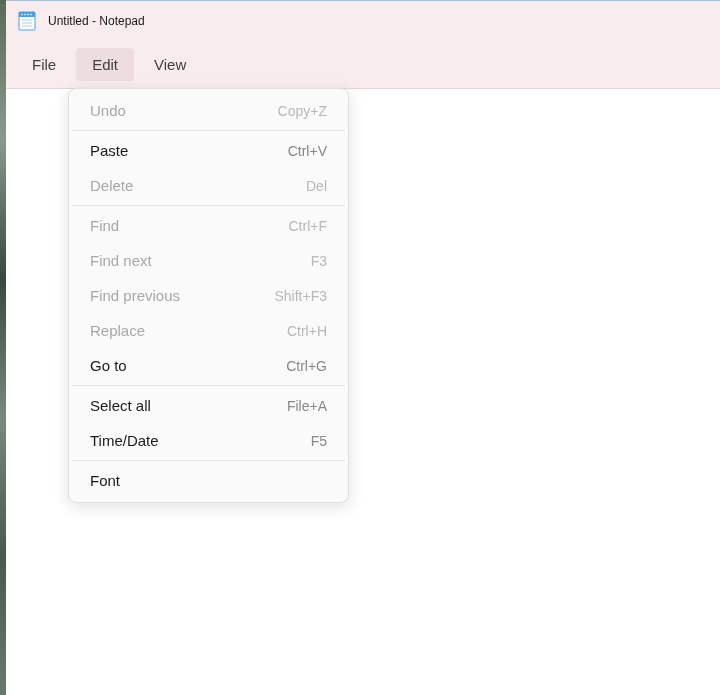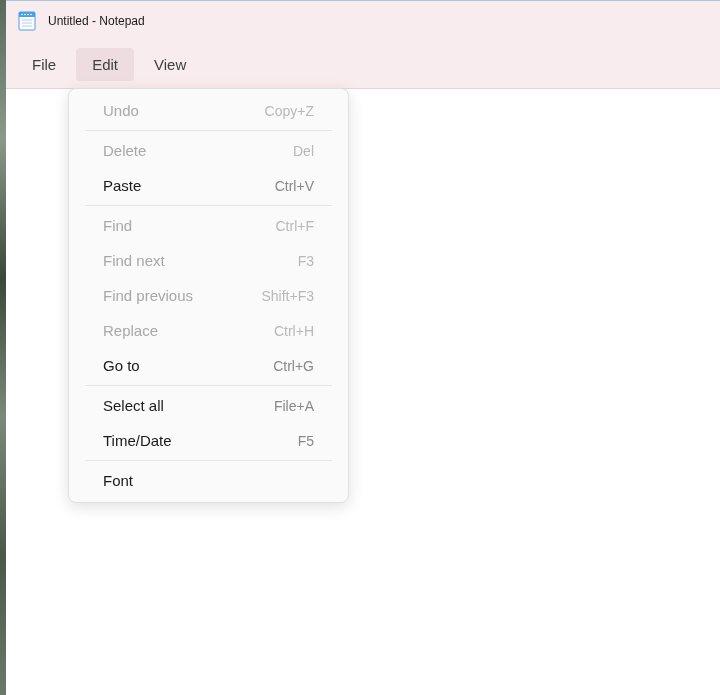--- a/index.html
+++ b/index.html
@@ -77,21 +77,21 @@
     }
     .dropdown {
       position: absolute;
       top: -1px;
       left: 62px;
       width: 281px;
       background: #fafafa;
       border: 1px solid #e0e0e0;
       border-radius: 8px;
       box-shadow: 0 4px 16px rgba(0,0,0,0.12);
-      padding: 4px 16px;
+      padding: 4px 3px;
       z-index: 10;
     }
     .dropdown-row {
       display: flex;
       align-items: center;
       justify-content: space-between;
       padding: 9px 18px;
       font-size: 15px;
       cursor: default;
     }
@@ -152,28 +152,28 @@
   <div class="content-area">
     <div class="dropdown">
 
       <div class="dropdown-row disabled">
         <span class="label">Undo</span>
         <span class="shortcut">Copy+Z</span>
       </div>
 
       <div class="dropdown-sep"></div>
 
+      <div class="dropdown-row">
+        <span class="label">Paste</span>
+        <span class="shortcut">Ctrl+V</span>
+      </div>
       <div class="dropdown-row disabled">
         <span class="label">Delete</span>
         <span class="shortcut">Del</span>
       </div>
-      <div class="dropdown-row">
-        <span class="label">Paste</span>
-        <span class="shortcut">Ctrl+V</span>
-      </div>
 
       <div class="dropdown-sep"></div>
 
       <div class="dropdown-row disabled">
         <span class="label">Find</span>
         <span class="shortcut">Ctrl+F</span>
       </div>
       <div class="dropdown-row disabled">
         <span class="label">Find next</span>
         <span class="shortcut">F3</span>

